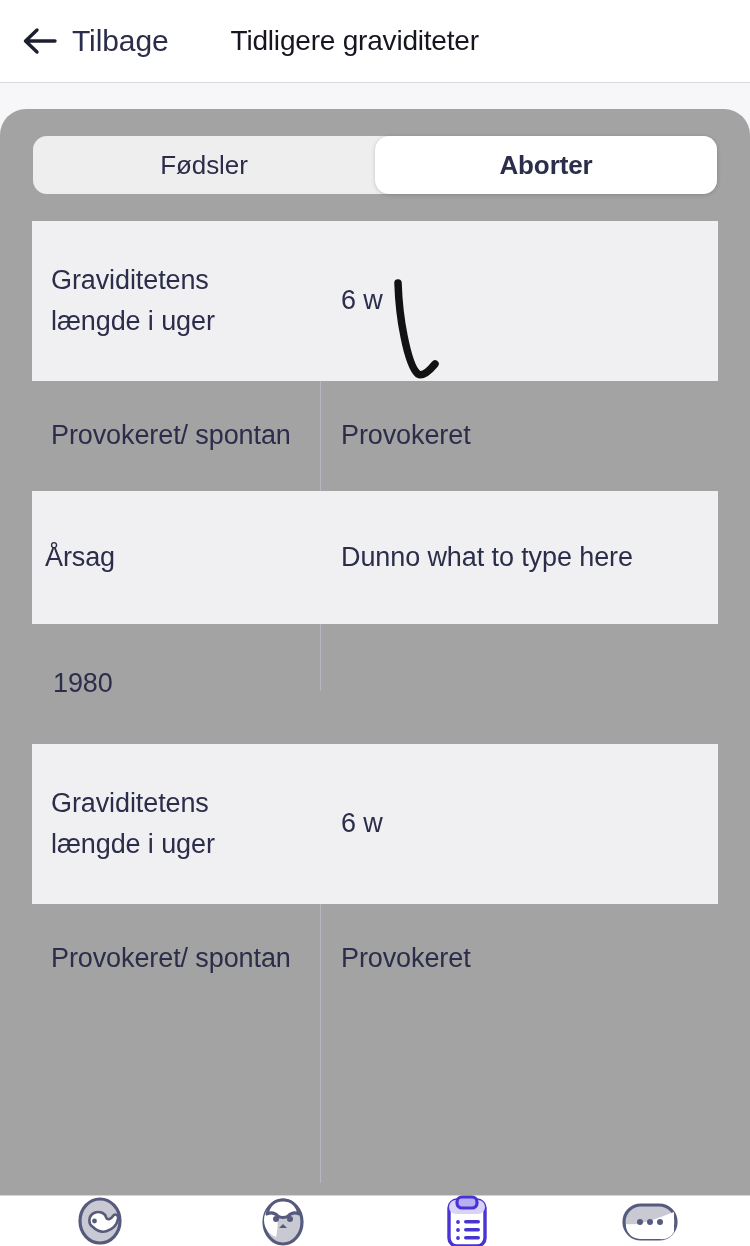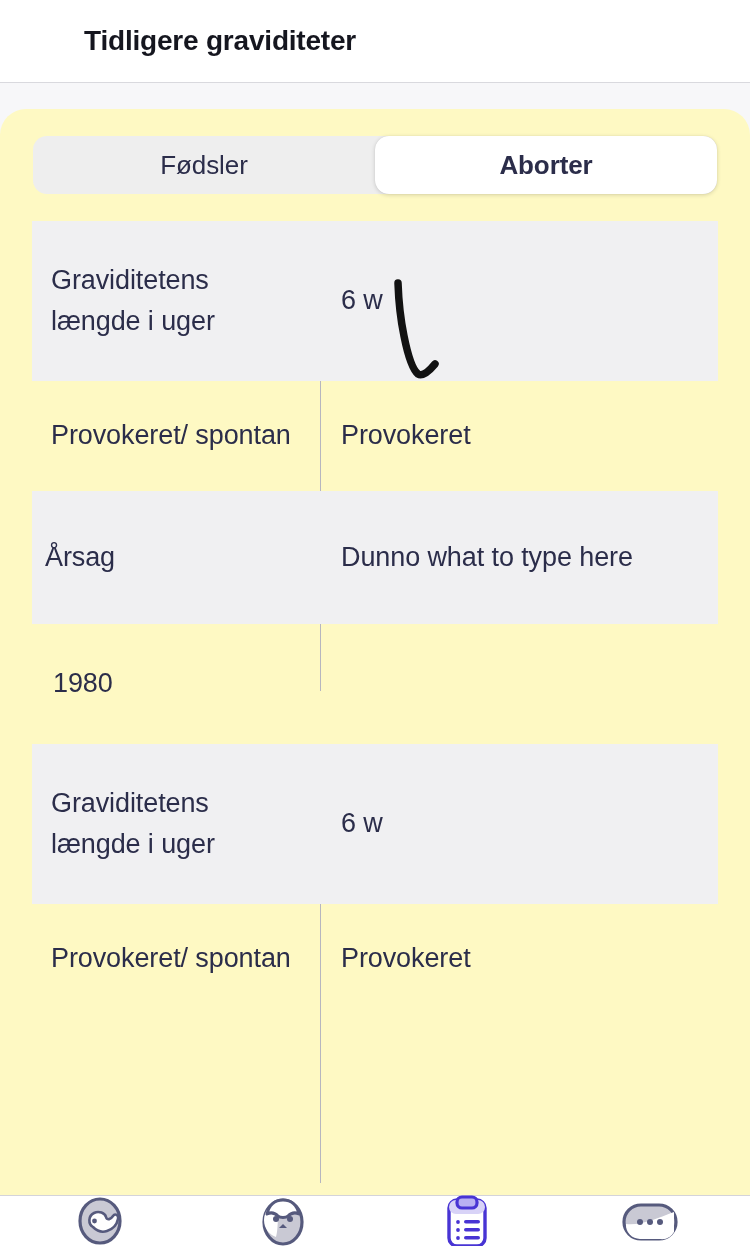--- a/index.html
+++ b/index.html
@@ -59,21 +59,21 @@
   .back-label {
     font-size: 30px;
     font-weight: 400;
     color: #2b2d4a;
     letter-spacing: -0.1px;
     white-space: nowrap;
   }
 
   .header-title {
     font-size: 28px;
-    font-weight: 700;
+    font-weight: 400;
     color: #15161f;
     margin-left: 62px;
     letter-spacing: -0.2px;
     white-space: nowrap;
   }
 
   
   .body-area {
     flex: 1 1 auto;
     position: relative;
@@ -81,21 +81,21 @@
     padding-top: 26px;
     overflow: hidden;
   }
 
   .card {
     position: absolute;
     left: 0;
     right: 0;
     top: 26px;
     bottom: 0;
-    background: #fef9c3;
+    background: #a3a3a3;
     border-radius: 26px 26px 0 0;
     overflow: hidden;
   }
 
   
   .segmented {
     margin: 27px 33px 0 33px;
     height: 58px;
     background: #eeeeee;
     border-radius: 14px;
@@ -228,20 +228,28 @@
   }
 
   .nav-item svg { display: block; }
 </style>
 </head>
 <body>
 
 <div class="phone">
 
   <div class="header">
+    <button class="back-btn">
+      <span class="back-arrow">
+        <svg class="back-arrow" viewBox="0 0 36 30" fill="none" xmlns="http://www.w3.org/2000/svg" aria-hidden="true">
+          <path d="M33 15 H4 M15 4 L3.5 15 L15 26" stroke="#1d1f2e" stroke-width="3.4" stroke-linecap="round" stroke-linejoin="round"></path>
+        </svg>
+      </span>
+      <span class="back-label">Tilbage</span>
+    </button>
     <div class="header-title">Tidligere graviditeter</div>
   </div>
 
   <div class="body-area">
     <div class="card">
 
       <div class="segmented">
         <button class="seg-tab">Fødsler</button>
         <button class="seg-tab active">Aborter</button>
       </div>

